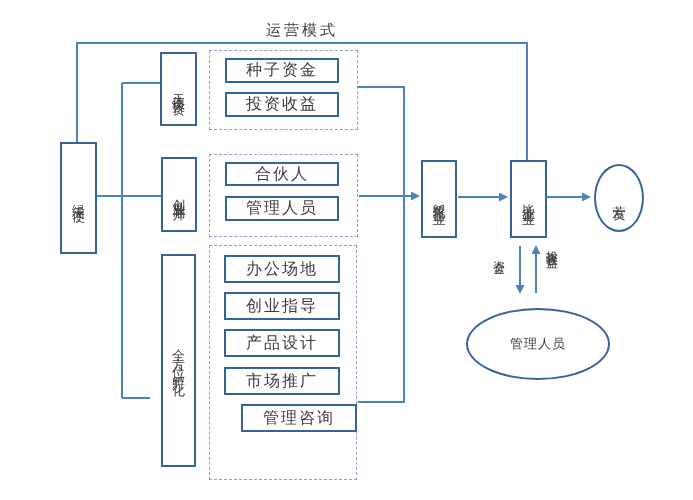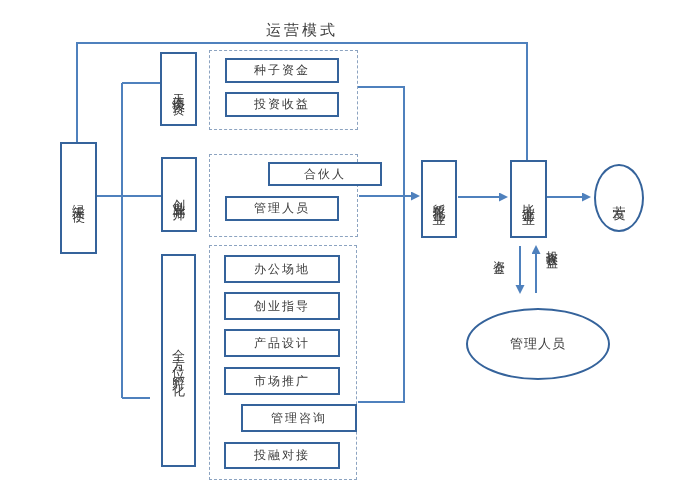--- a/index.html
+++ b/index.html
@@ -19,21 +19,21 @@
     position:absolute;box-sizing:border-box;background:#ffffff;
     display:flex;align-items:center;justify-content:center;
   }
   .solid{border:2px solid var(--box);}
   .dashedbox{position:absolute;box-sizing:border-box;border:1px dashed var(--dash);background:transparent;}
   .vtext{
     writing-mode:vertical-rl;text-orientation:upright;
     font-size:13px;letter-spacing:3px;line-height:1;
   }
   .vtext-wide{letter-spacing:9px;}
-  .htext{font-size:12px;letter-spacing:2px;white-space:nowrap;}
+  .htext{font-size:16px;letter-spacing:2px;white-space:nowrap;}
   .ellipse{border-radius:50%;}
   .title{
     position:absolute;font-size:15px;letter-spacing:3px;color:var(--text);
     white-space:nowrap;
   }
   .freelabel{
     position:absolute;writing-mode:vertical-rl;text-orientation:upright;
     font-size:12px;letter-spacing:2px;color:var(--text);line-height:1;
   }
 </style>
@@ -75,30 +75,29 @@
 
   <div class="node solid vtext" style="left:160px;top:52px;width:37px;height:74px;">天使投资</div>
   <div class="node solid vtext" style="left:161px;top:157px;width:36px;height:75px;">创业导师</div>
   <div class="node solid vtext vtext-wide" style="left:161px;top:254px;width:35px;height:213px;">全方位孵化</div>
 
   <div class="dashedbox" style="left:209px;top:50px;width:149px;height:80px;"></div>
   <div class="node solid htext" style="left:225px;top:58px;width:114px;height:25px;">种子资金</div>
   <div class="node solid htext" style="left:225px;top:92px;width:114px;height:25px;">投资收益</div>
 
   <div class="dashedbox" style="left:209px;top:154px;width:149px;height:83px;"></div>
-  <div class="node solid htext" style="left:225px;top:162px;width:114px;height:24px;margin-left:43px;">合伙人</div>
+  <div class="node solid htext" style="left:225px;top:162px;width:114px;height:24px;">合伙人</div>
   <div class="node solid htext" style="left:225px;top:196px;width:114px;height:25px;">管理人员</div>
 
   <div class="dashedbox" style="left:209px;top:245px;width:148px;height:235px;"></div>
   <div class="node solid htext" style="left:224px;top:292px;width:116px;height:28px;">创业指导</div>
   <div class="node solid htext" style="left:224px;top:255px;width:116px;height:28px;">办公场地</div>
   <div class="node solid htext" style="left:224px;top:367px;width:116px;height:28px;">市场推广</div>
   <div class="node solid htext" style="left:224px;top:329px;width:116px;height:28px;">产品设计</div>
   <div class="node solid htext" style="left:224px;top:404px;width:116px;height:28px;margin-left:17px;">管理咨询</div>
-  <div class="node solid htext" style="left:224px;top:442px;width:116px;height:27px;">投融对接</div>
 
   <div class="node solid vtext" style="left:421px;top:160px;width:36px;height:78px;">孵化企业</div>
   <div class="node solid vtext" style="left:510px;top:160px;width:37px;height:78px;">毕业企业</div>
   <div class="node solid ellipse vtext" style="left:594px;top:164px;width:50px;height:68px;">营友</div>
 
   <div class="freelabel" style="left:493px;top:251px;">资金</div>
   <div class="freelabel" style="left:546px;top:241px;">投资收益</div>
 
   <div class="node solid ellipse" style="left:466px;top:308px;width:144px;height:72px;font-size:13px;letter-spacing:1px;">管理人员</div>
 

